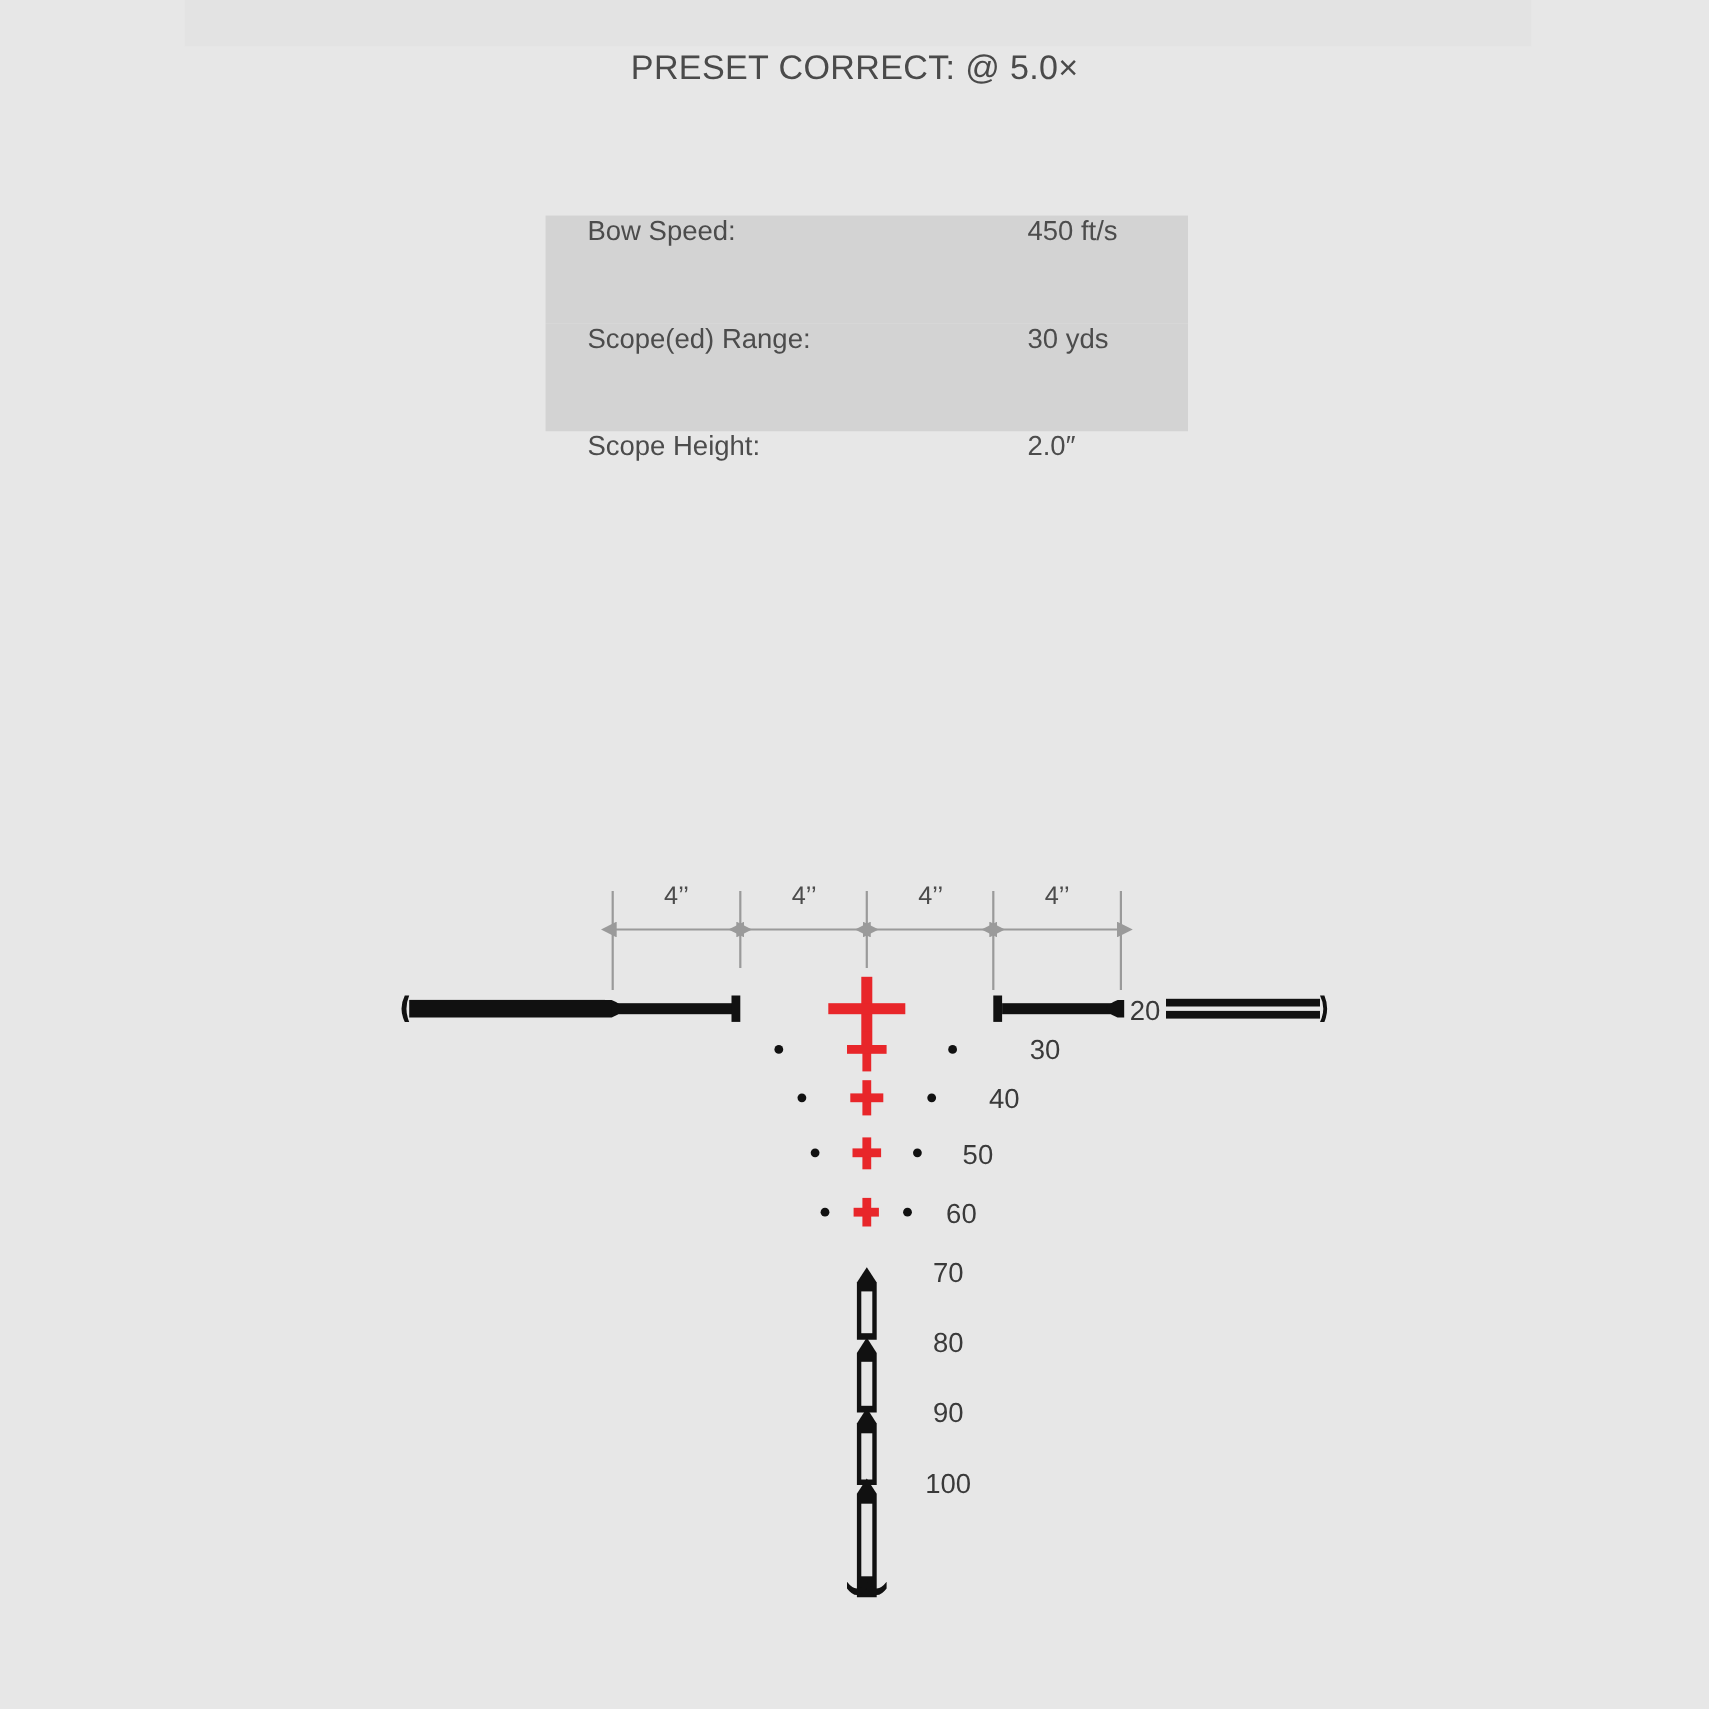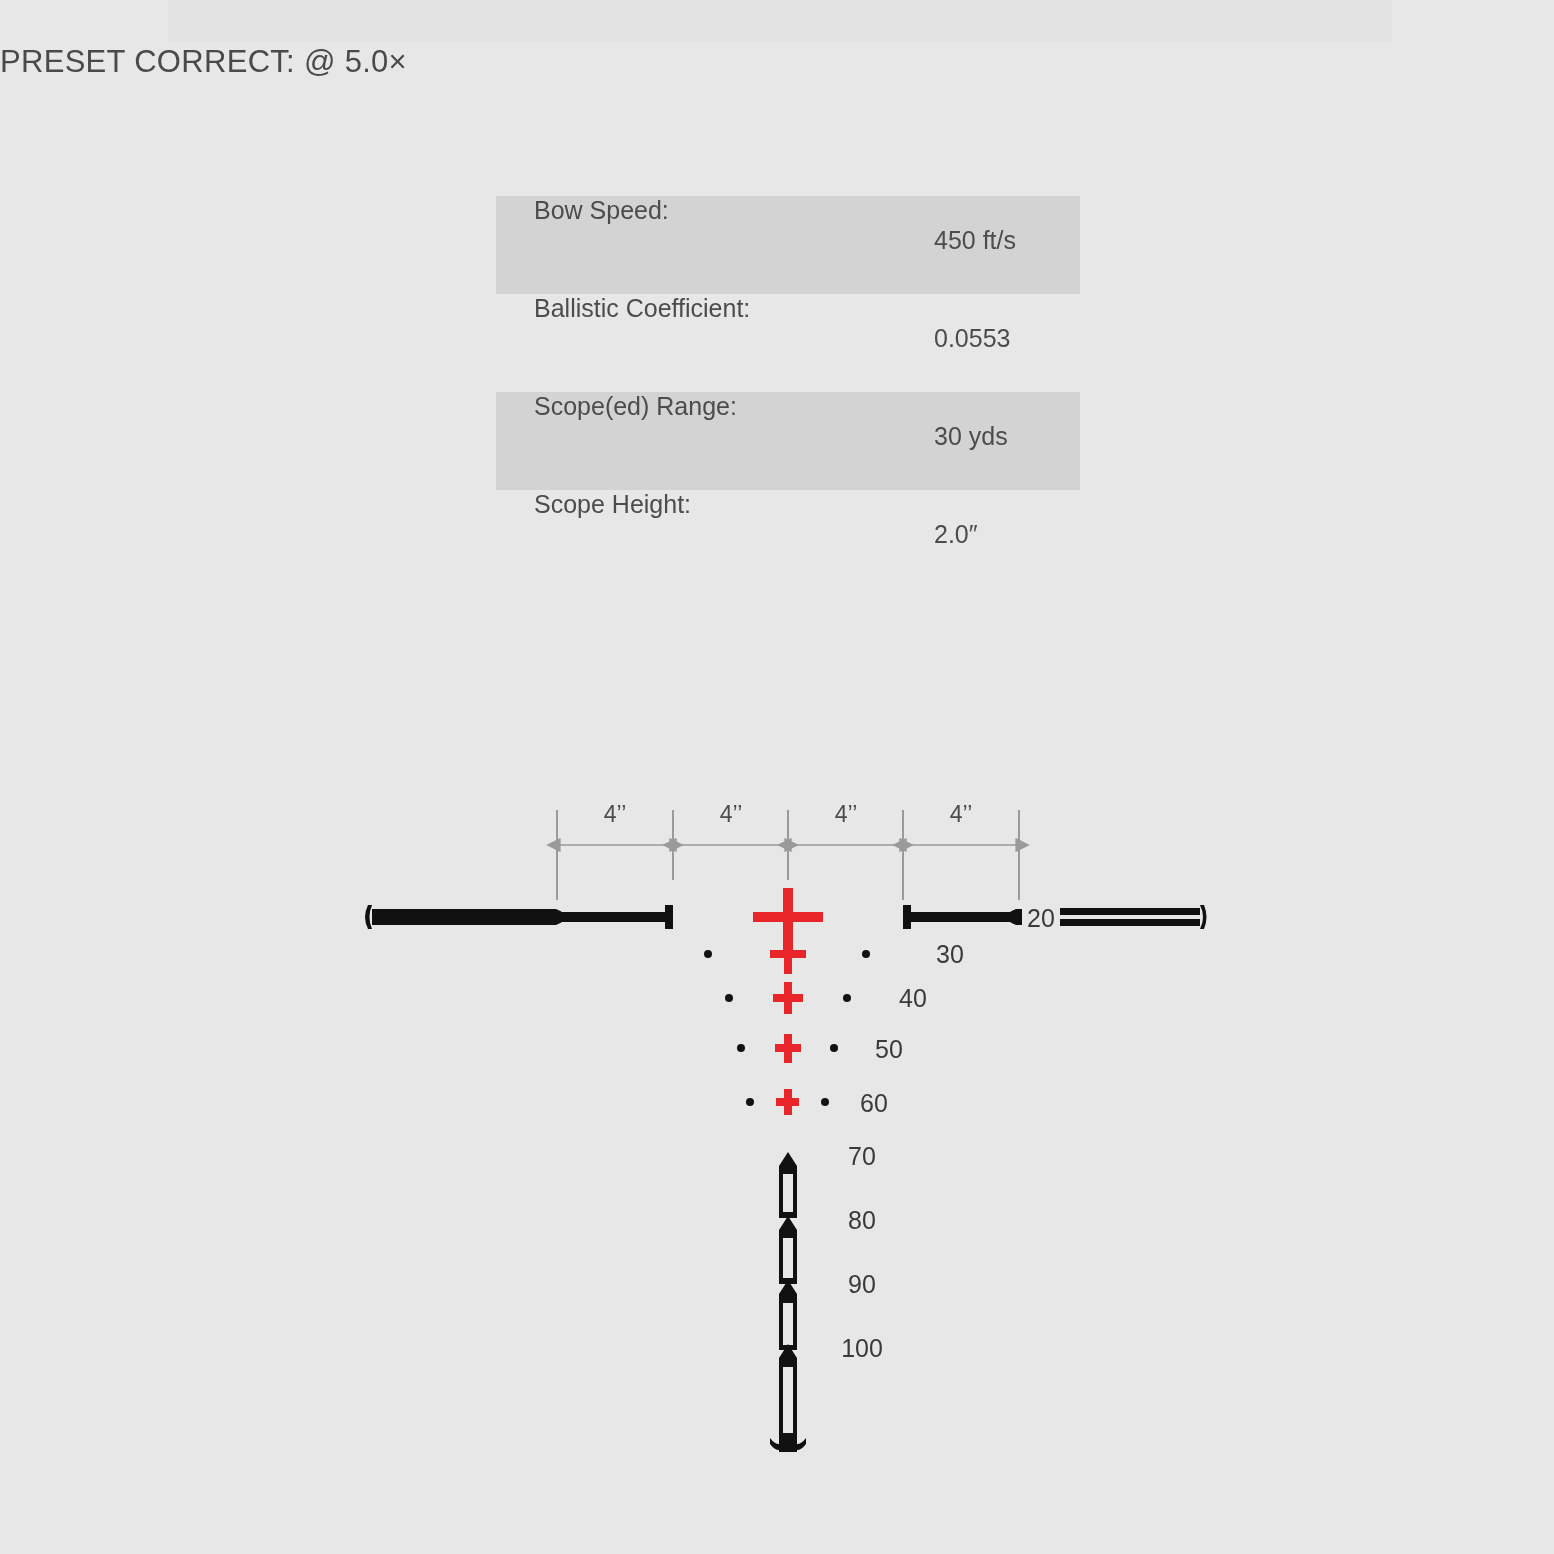--- a/index.html
+++ b/index.html
@@ -21,20 +21,21 @@
     top: 0;
     width: 1224px;
     height: 42px;
     background: #e3e3e3;
   }
   .title {
     position: absolute;
     left: 0;
     top: 44px;
     width: 1554px;
+    text-align: center;
     font-size: 31px;
     color: #4a4a4a;
     letter-spacing: 0.3px;
   }
   .spec-table {
     position: absolute;
     left: 496px;
     top: 196px;
     width: 584px;
   }
@@ -48,21 +49,20 @@
   }
   .spec-label {
     padding-left: 38px;
     font-size: 25px;
     color: #4c4c4c;
     width: 400px;
   }
   .spec-value {
     font-size: 25px;
     color: #4c4c4c;
-    margin-top: 30px;
   }
 
   .reticle-wrap {
     position: absolute;
     left: 0;
     top: 760px;
     width: 1554px;
     height: 720px;
   }
   svg.reticle {
@@ -83,24 +83,20 @@
 <body>
 
 <div class="top-band"></div>
 
 <div class="title">PRESET CORRECT: @ 5.0×</div>
 
 <div class="spec-table">
   <div class="spec-row shaded">
     <div class="spec-label">Bow Speed:</div>
     <div class="spec-value">450 ft/s</div>
-  </div>
-  <div class="spec-row">
-    <div class="spec-label">Ballistic Coefficient:</div>
-    <div class="spec-value">0.0553</div>
   </div>
   <div class="spec-row shaded">
     <div class="spec-label">Scope(ed) Range:</div>
     <div class="spec-value">30 yds</div>
   </div>
   <div class="spec-row">
     <div class="spec-label">Scope Height:</div>
     <div class="spec-value">2.0″</div>
   </div>
 </div>

